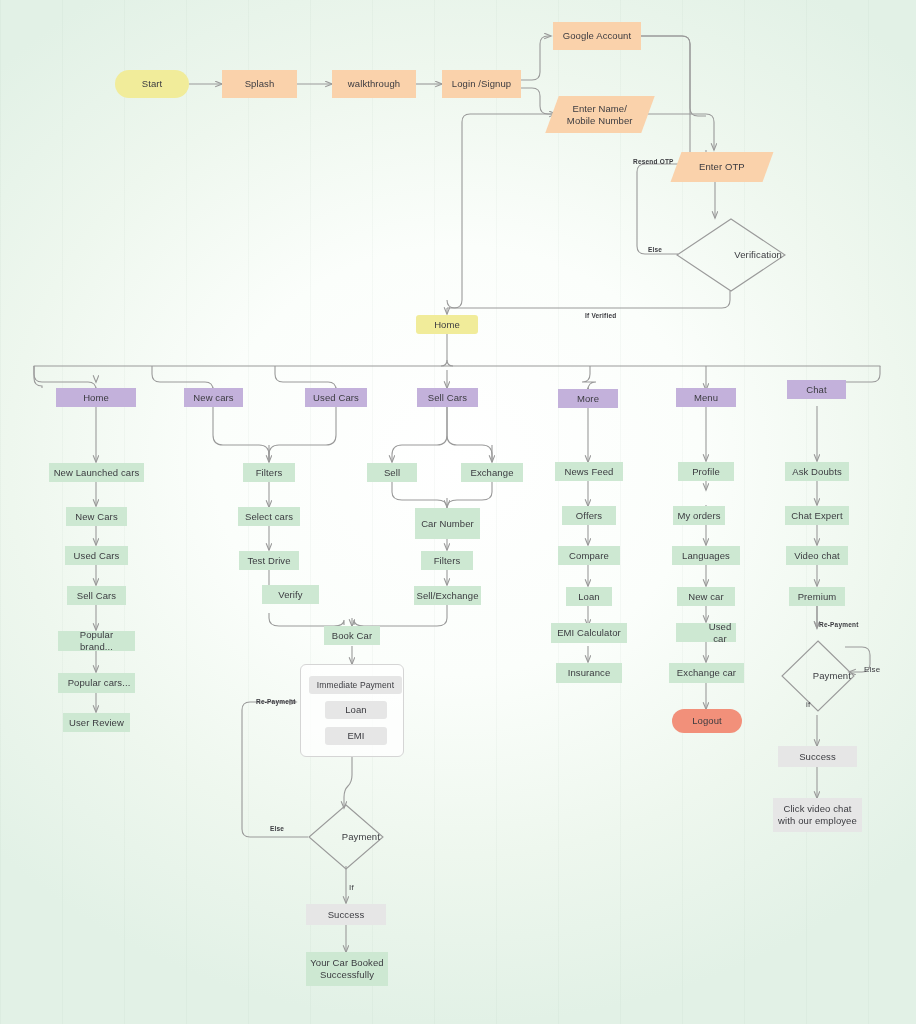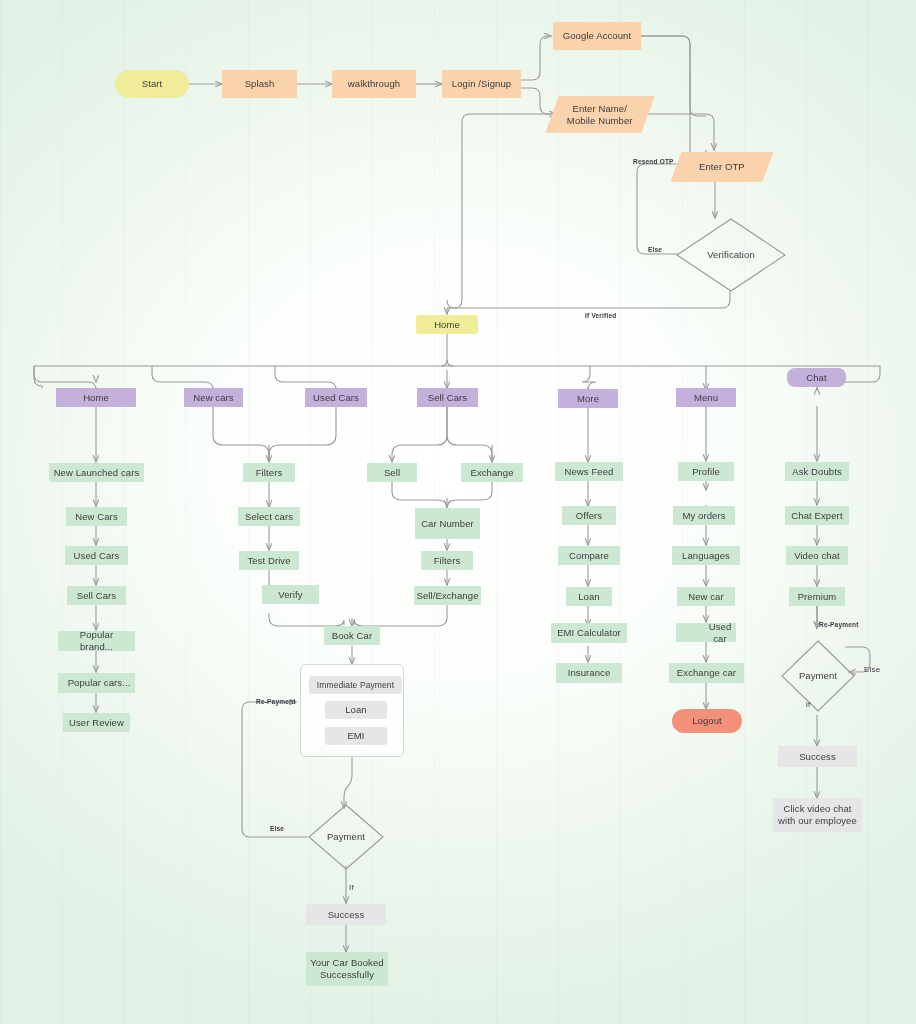--- a/index.html
+++ b/index.html
@@ -49,20 +49,21 @@
 
   .para{
     background:#fad2ab;
     transform:skewX(-20deg);
   }
   .para > span{display:block;transform:skewX(20deg);}
 
   .diamond{
     background:transparent;
     border:none;
+    justify-content:flex-end;
   }
   .diamond .dshape{
     position:absolute;left:0;top:0;width:100%;height:100%;
   }
   .diamond .dlabel{
     position:relative;z-index:2;font-size:9.5px;color:#3b3b40;
   }
 
   .edge-label{
     position:absolute;
@@ -263,21 +264,21 @@
   </div>
   <div class="node n-purple" style="left:417px;top:388px;width:61px;height:19px;">
     <span>Sell Cars</span>
   </div>
   <div class="node n-purple" style="left:558px;top:389px;width:60px;height:19px;">
     <span>More</span>
   </div>
   <div class="node n-purple" style="left:676px;top:388px;width:60px;height:19px;">
     <span>Menu</span>
   </div>
-  <div class="node n-purple" style="left:787px;top:368px;width:59px;height:19px;border-radius:8px;">
+  <div class="node n-purple" style="left:787px;top:380px;width:59px;height:19px;">
     <span>Chat</span>
   </div>
 
   <div class="node n-green" style="left:49px;top:463px;width:95px;height:19px;">
     <span>New Launched cars</span>
   </div>
   <div class="node n-green" style="left:66px;top:507px;width:61px;height:19px;">
     <span>New Cars</span>
   </div>
   <div class="node n-green" style="left:65px;top:546px;width:63px;height:19px;">
@@ -373,21 +374,21 @@
   <div class="node n-green" style="left:551px;top:623px;width:76px;height:20px;">
     <span>EMI Calculator</span>
   </div>
   <div class="node n-green" style="left:556px;top:663px;width:66px;height:20px;">
     <span>Insurance</span>
   </div>
 
   <div class="node n-green" style="left:678px;top:462px;width:56px;height:19px;">
     <span>Profile</span>
   </div>
-  <div class="node n-green" style="left:673px;top:506px;width:62px;height:19px;">
+  <div class="node n-green" style="left:673px;top:506px;width:52px;height:19px;">
     <span>My orders</span>
   </div>
   <div class="node n-green" style="left:672px;top:546px;width:68px;height:19px;">
     <span>Languages</span>
   </div>
   <div class="node n-green" style="left:677px;top:587px;width:58px;height:19px;">
     <span>New car</span>
   </div>
   <div class="node n-green" style="left:676px;top:623px;width:60px;height:19px;padding-left:32px;">
     <span>Used car</span>

